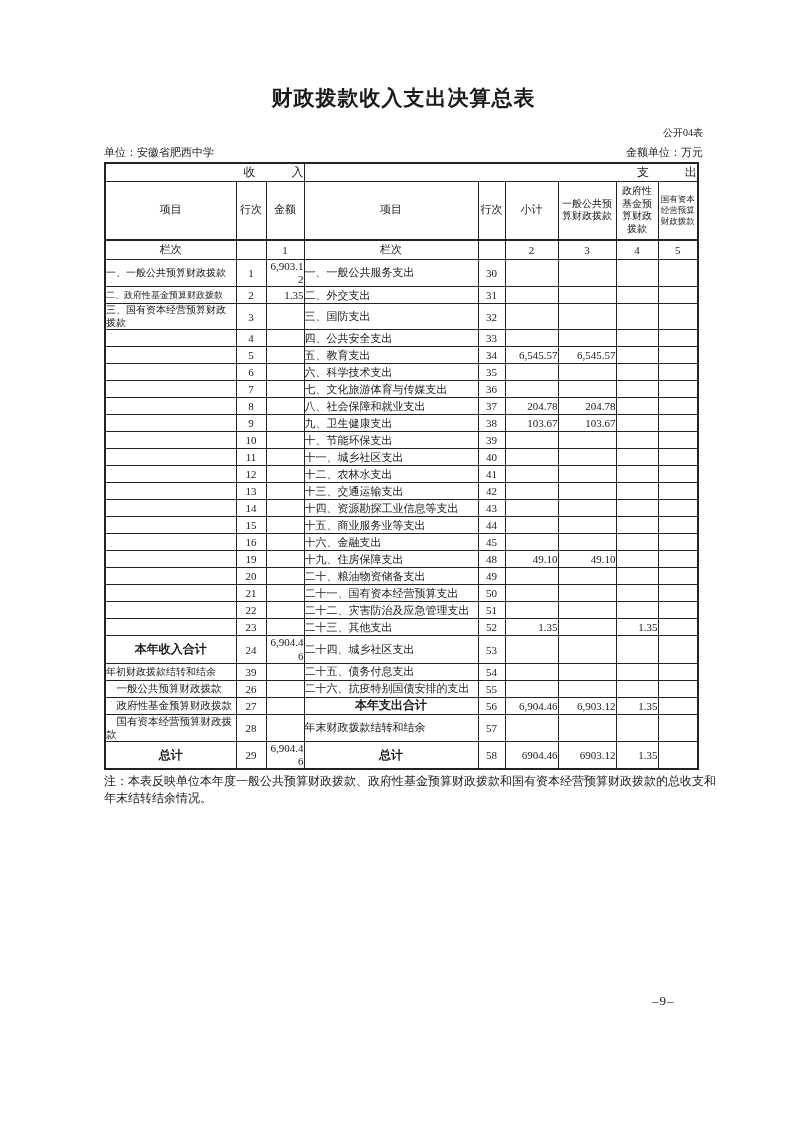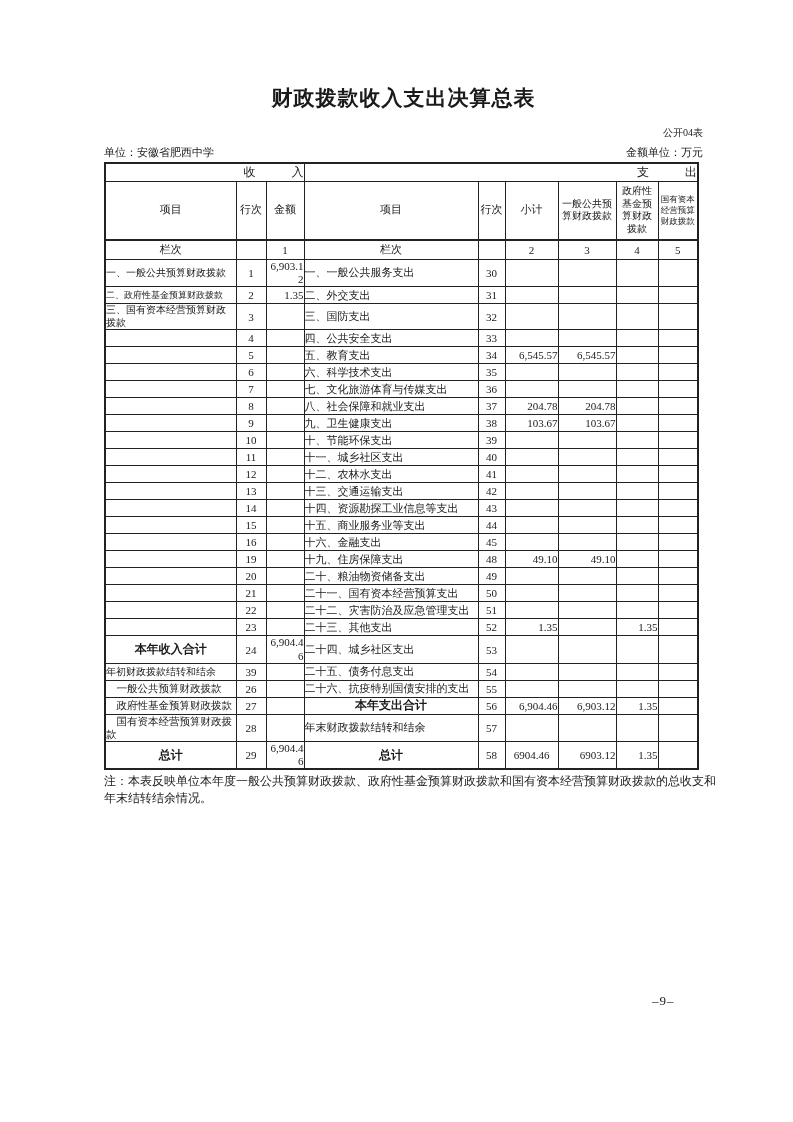--- a/index.html
+++ b/index.html
@@ -34,21 +34,21 @@
   tbody tr{height:17px;}
   td.inl{font-size:10px;text-align:left;padding:0 2px;line-height:1.25;}
   td.inl.sm{font-size:9px;}
   td.inl.sub{text-indent:1em;font-size:10.5px;}
   td.inl.total{font-weight:bold;text-align:center;font-size:12px;text-indent:0;}
   td.exl{font-size:11px;text-align:left;padding:0 2px;line-height:1.25;}
   td.exl.total{font-weight:bold;text-align:center;font-size:12px;}
   td.no{text-align:center;font-size:11px;}
   td.amt{text-align:right;font-size:11px;word-break:break-all;padding:0 1px;line-height:1.2;}
   td.val{text-align:right;font-size:11px;padding:0 3px;}
-  td.val.ctr{text-align:center;}
+  td.val.ctr{}
   .note{font-size:12px;line-height:1.35;width:612px;margin:3px 12px 0 0;}
   .pageno{position:absolute;left:652px;top:993px;font-size:13px;letter-spacing:1px;}
 </style>
 </head>
 <body>
 
 <div class="page">
 
   <h1 class="title">财政拨款收入支出决算总表</h1>
 

